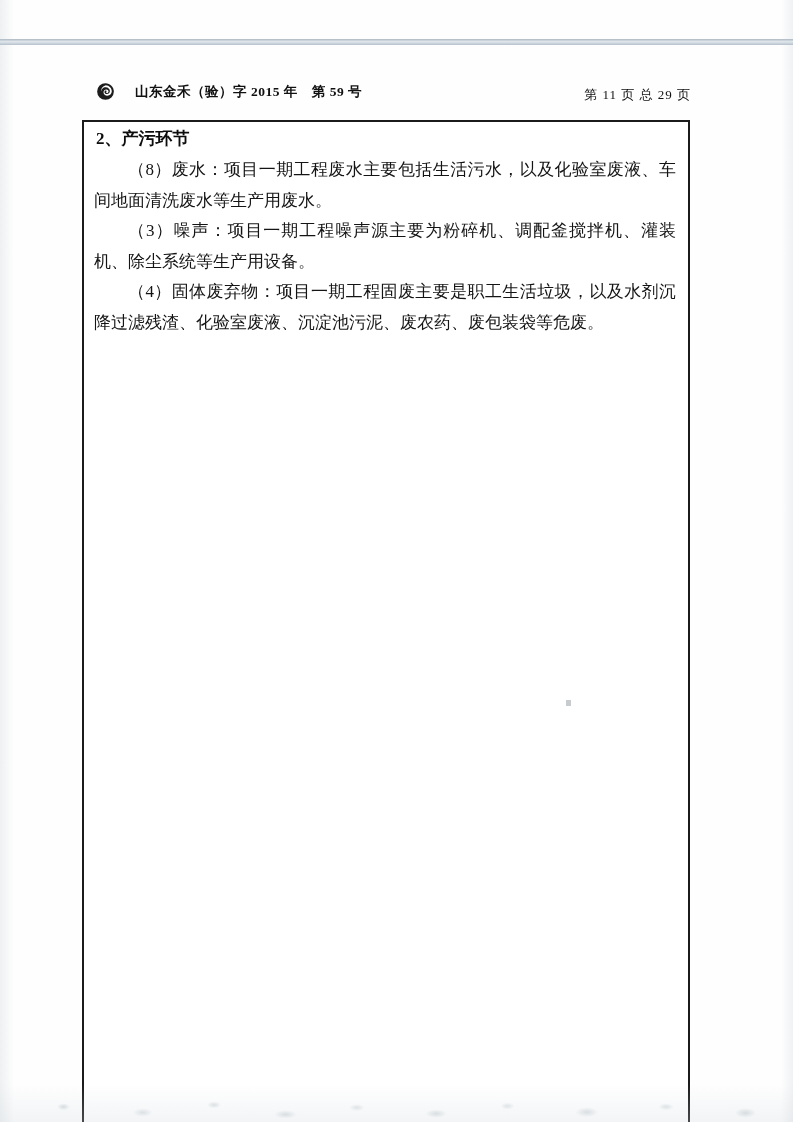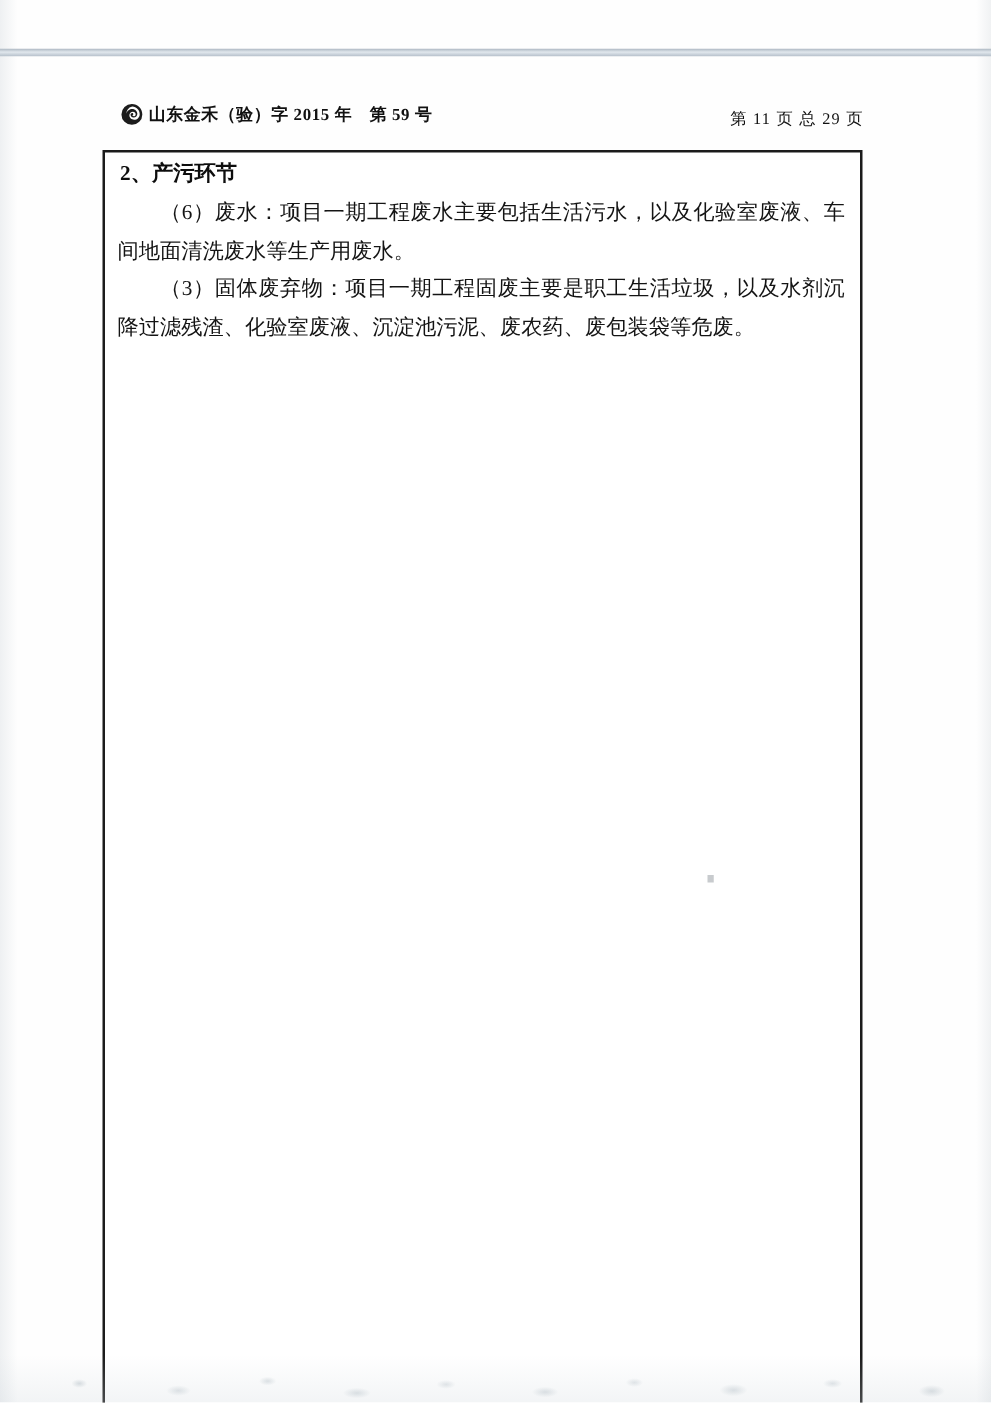--- a/index.html
+++ b/index.html
@@ -25,21 +25,21 @@
     background: linear-gradient(180deg, #a9b4bf 0%, #dfe6ec 45%, #b2bdc8 100%);
     opacity: 0.95;
   }
   
   .header {
     position: absolute; left: 0; top: 78px;
     width: 793px; height: 30px;
   }
   .doc-number {
     position: absolute; left: 96px; top: 4px;
-    display: flex; align-items: center; gap: 4px;
+    display: flex; align-items: center; gap: 20px;
     font-size: 13.5px; font-weight: 700; letter-spacing: 0.5px;
     color: #111;
   }
   .logo { width: 19px; height: 19px; display: inline-block; flex: 0 0 auto; }
   .page-indicator {
     position: absolute; right: 102px; top: 8px;
     font-size: 13px; font-weight: 400; letter-spacing: 1px;
     color: #111;
   }
   
@@ -103,20 +103,21 @@
           <path fill="#1c1c1c" d="M10 1.2a8.8 8.8 0 1 0 8.8 8.8C18.8 5 14.9 1.2 10 1.2zm.3 2.2c3.6.2 6.3 3 6.3 6.4 0 2.6-2.1 4.7-4.7 4.7-2.2 0-4-1.6-4-3.7 0-1.7 1.3-3 3-3 1.3 0 2.3 1 2.3 2.2 0 .9-.7 1.6-1.6 1.6-.6 0-1.1-.4-1.2-1 .4 0 .8-.4.8-.8 0-.5-.4-.9-.9-.9-.8 0-1.4.7-1.4 1.5 0 1.3 1.1 2.3 2.5 2.3 1.8 0 3.2-1.4 3.2-3.2 0-2.3-1.9-4.1-4.3-4.1-2.8 0-5 2.2-5 5v.3A6.4 6.4 0 0 1 10.3 3.4z"></path>
         </svg>
       </span>
       <span>山东金禾（验）字 2015 年　第 59 号</span>
     </div>
     <div class="page-indicator">第 11 页 总 29 页</div>
   </div>
 
   <div class="content-box">
     <div class="section-title">2、产污环节</div>
-    <p class="para">（6）废水：项目一期工程废水主要包括生活污水，以及化验室废液、车间地面清洗废水等生产用废水。</p>
-    <p class="para">（3）固体废弃物：项目一期工程固废主要是职工生活垃圾，以及水剂沉降过滤残渣、化验室废液、沉淀池污泥、废农药、废包装袋等危废。</p>
+    <p class="para">（8）废水：项目一期工程废水主要包括生活污水，以及化验室废液、车间地面清洗废水等生产用废水。</p>
+    <p class="para">（3）噪声：项目一期工程噪声源主要为粉碎机、调配釜搅拌机、灌装机、除尘系统等生产用设备。</p>
+    <p class="para">（4）固体废弃物：项目一期工程固废主要是职工生活垃圾，以及水剂沉降过滤残渣、化验室废液、沉淀池污泥、废农药、废包装袋等危废。</p>
   </div>
 
   <div class="dot-artifact"></div>
   <div class="bottom-noise"></div>
 
 </div>
 
 </body></html>

